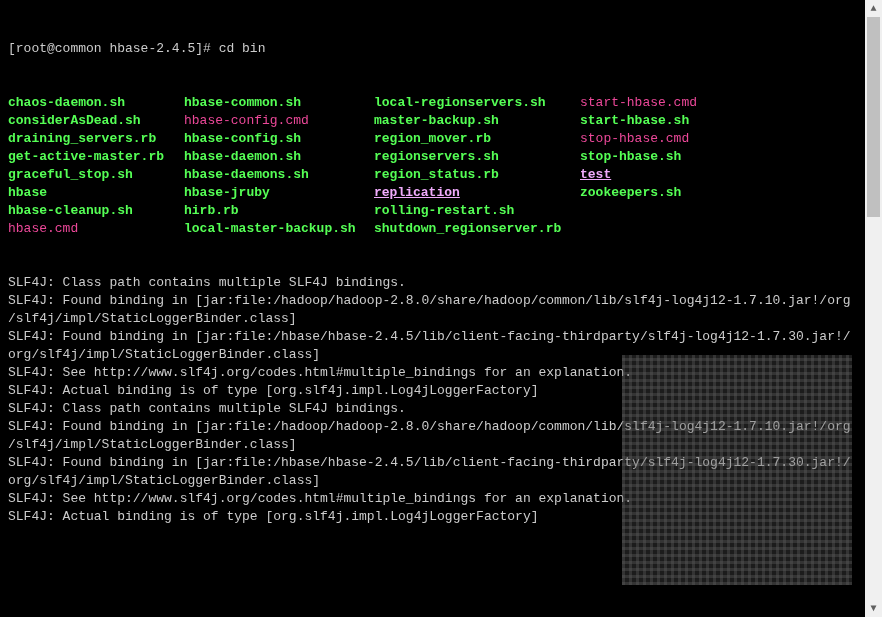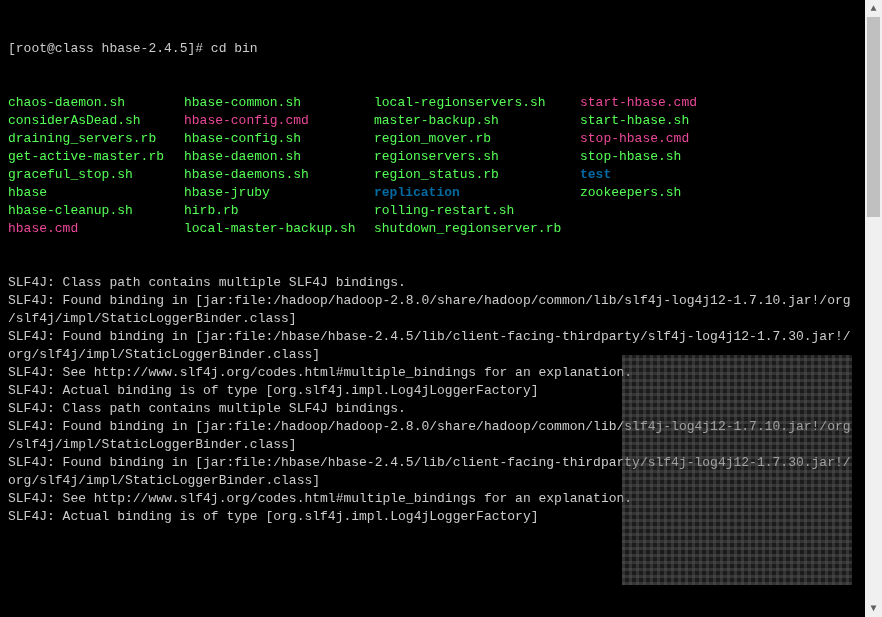--- a/index.html
+++ b/index.html
@@ -49,22 +49,22 @@
     }
     .scrollbar-btn.up { top: 0; }
     .scrollbar-btn.down { bottom: 0; }
     .terminal {
       white-space: pre;
     }
     .line {
       white-space: pre;
     }
     .prompt { color: #ccc; }
-    .green { color: #55ff55; font-weight: normal; }
-    .cyan { color: #0369a1; font-weight: bold; }
+    .green { color: #55ff55; font-weight: bold; }
+    .cyan { color: #f0abfc; font-weight: bold; text-decoration: underline; }
     .white { color: #ec4899; }
     .file-list {
       display: grid;
       grid-template-columns: 176px 190px 206px auto;
     }
     .file-item {
       white-space: pre;
     }
     .qr-overlay {
       position: absolute;
@@ -81,21 +81,21 @@
       background-image:
         repeating-linear-gradient(0deg, rgba(150,150,150,0.4) 0px, rgba(150,150,150,0.4) 3px, transparent 3px, transparent 7px),
         repeating-linear-gradient(90deg, rgba(150,150,150,0.4) 0px, rgba(150,150,150,0.4) 3px, transparent 3px, transparent 7px);
       opacity: 0.5;
     }
   </style>
 </head>
 <body>
 
 <div class="terminal">
-  <div class="line"><span class="prompt">[root@class hbase-2.4.5]# </span><span>cd bin</span></div>
+  <div class="line"><span class="prompt">[root@common hbase-2.4.5]# </span><span>cd bin</span></div>
   <div class="file-list" id="file-list"><span class="file-item green">chaos-daemon.sh</span><span class="file-item green">hbase-common.sh</span><span class="file-item green">local-regionservers.sh</span><span class="file-item white">start-hbase.cmd</span><span class="file-item green">considerAsDead.sh</span><span class="file-item white">hbase-config.cmd</span><span class="file-item green">master-backup.sh</span><span class="file-item green">start-hbase.sh</span><span class="file-item green">draining_servers.rb</span><span class="file-item green">hbase-config.sh</span><span class="file-item green">region_mover.rb</span><span class="file-item white">stop-hbase.cmd</span><span class="file-item green">get-active-master.rb</span><span class="file-item green">hbase-daemon.sh</span><span class="file-item green">regionservers.sh</span><span class="file-item green">stop-hbase.sh</span><span class="file-item green">graceful_stop.sh</span><span class="file-item green">hbase-daemons.sh</span><span class="file-item green">region_status.rb</span><span class="file-item cyan">test</span><span class="file-item green">hbase</span><span class="file-item green">hbase-jruby</span><span class="file-item cyan">replication</span><span class="file-item green">zookeepers.sh</span><span class="file-item green">hbase-cleanup.sh</span><span class="file-item green">hirb.rb</span><span class="file-item green">rolling-restart.sh</span><span class="file-item white"></span><span class="file-item white">hbase.cmd</span><span class="file-item green">local-master-backup.sh</span><span class="file-item green">shutdown_regionserver.rb</span><span class="file-item white"></span></div>
   <div id="output-lines"><div class="line">SLF4J: Class path contains multiple SLF4J bindings.</div><div class="line">SLF4J: Found binding in [jar:file:/hadoop/hadoop-2.8.0/share/hadoop/common/lib/slf4j-log4j12-1.7.10.jar!/org</div><div class="line">/slf4j/impl/StaticLoggerBinder.class]</div><div class="line">SLF4J: Found binding in [jar:file:/hbase/hbase-2.4.5/lib/client-facing-thirdparty/slf4j-log4j12-1.7.30.jar!/</div><div class="line">org/slf4j/impl/StaticLoggerBinder.class]</div><div class="line">SLF4J: See http://www.slf4j.org/codes.html#multiple_bindings for an explanation.</div><div class="line">SLF4J: Actual binding is of type [org.slf4j.impl.Log4jLoggerFactory]</div><div class="line">SLF4J: Class path contains multiple SLF4J bindings.</div><div class="line">SLF4J: Found binding in [jar:file:/hadoop/hadoop-2.8.0/share/hadoop/common/lib/slf4j-log4j12-1.7.10.jar!/org</div><div class="line">/slf4j/impl/StaticLoggerBinder.class]</div><div class="line">SLF4J: Found binding in [jar:file:/hbase/hbase-2.4.5/lib/client-facing-thirdparty/slf4j-log4j12-1.7.30.jar!/</div><div class="line">org/slf4j/impl/StaticLoggerBinder.class]</div><div class="line">SLF4J: See http://www.slf4j.org/codes.html#multiple_bindings for an explanation.</div><div class="line">SLF4J: Actual binding is of type [org.slf4j.impl.Log4jLoggerFactory]</div></div>
   
 </div>
 
 <div class="qr-overlay">
   <div class="qr-inner"></div>
 </div>
 
 <div class="scrollbar">

